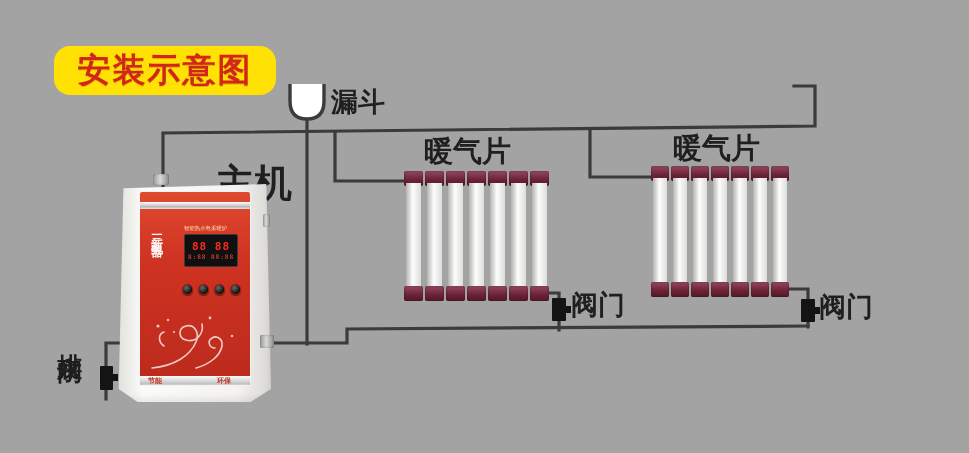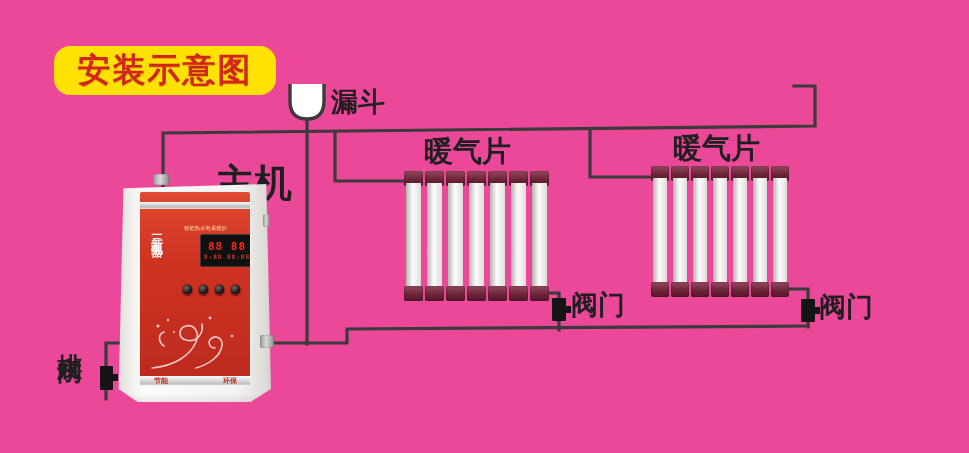--- a/index.html
+++ b/index.html
@@ -1,18 +1,18 @@
 <!DOCTYPE html>
 <html><head>
 <meta charset="utf-8">
 <style>
   html,body{margin:0;padding:0;background:#ffffff;}
   *{box-sizing:border-box;}
   .scene{
-    position:relative;width:969px;height:453px;background:#ec4899;overflow:hidden;
+    position:relative;width:969px;height:453px;background:#a3a3a3;overflow:hidden;
     font-family:"DejaVu Sans","Liberation Sans",sans-serif;
   }
   
   .title-badge{
     position:absolute;left:54px;top:46px;width:222px;height:49px;
     background:#FFE103;border-radius:16px;
     display:flex;align-items:center;justify-content:center;
     color:#D1271A;font-size:33px;font-weight:800;letter-spacing:2px;
     text-shadow:0 1px 0 rgba(160,20,10,.25);
   }
@@ -54,41 +54,41 @@
   }
   .unit-brand{
     position:absolute;left:8px;top:32px;color:#ffffff;font-size:12px;font-weight:700;
     writing-mode:vertical-rl;text-orientation:upright;letter-spacing:4px;opacity:.95;
   }
   .unit-header{
     position:absolute;left:44px;top:33px;width:60px;color:#ffddb0;
     font-size:6px;line-height:6px;white-space:nowrap;transform:scale(.9);transform-origin:left top;
   }
   .unit-display{
-    position:absolute;left:60px;top:42px;width:54px;height:33px;
+    position:absolute;left:44px;top:42px;width:54px;height:33px;
     background:#101010;border-radius:2px;border:1px solid #3a3a3a;
     display:flex;flex-direction:column;align-items:center;justify-content:center;gap:1px;
   }
   .disp-l1{color:#ff2a1c;font-family:"DejaVu Sans Mono","Liberation Mono",monospace;
     font-size:11px;font-weight:700;letter-spacing:1px;line-height:11px;}
   .disp-l2{color:#ff4a3a;font-family:"DejaVu Sans Mono","Liberation Mono",monospace;
     font-size:6px;line-height:7px;letter-spacing:1px;}
   .unit-buttons{position:absolute;left:42px;top:92px;display:flex;gap:5px;}
   .unit-btn{
     width:11px;height:11px;border-radius:50%;
     background:radial-gradient(circle at 35% 30%,#6a6a6a,#111 70%);
     border:1px solid #7e1d14;box-shadow:0 1px 1px rgba(0,0,0,.5);
   }
   .unit-footer{
     position:absolute;left:0;right:0;top:184px;height:11px;
     background:linear-gradient(180deg,#fdfdfd,#c2c2c2 70%,#ececec);
     display:flex;align-items:center;
   }
   .unit-footer span{color:#c42f1f;font-size:7px;line-height:7px;font-weight:700;}
-  .uf-a{margin-left:14px;}
+  .uf-a{margin-left:8px;}
   .uf-b{margin-left:55px;}
   .unit-swirl{position:absolute;left:4px;top:116px;}
   .fitting{
     position:absolute;background:linear-gradient(90deg,#9a9a98,#d9d9d7 45%,#8c8c8a);
     border-radius:2px;box-shadow:inset 0 0 2px rgba(0,0,0,.4);
   }
   .fit-top{left:39px;top:-10px;width:16px;height:11px;}
   .fit-right{left:146px;top:151px;width:14px;height:13px;}
   .fit-nub{left:149px;top:30px;width:7px;height:13px;opacity:.85;}
 </style>

